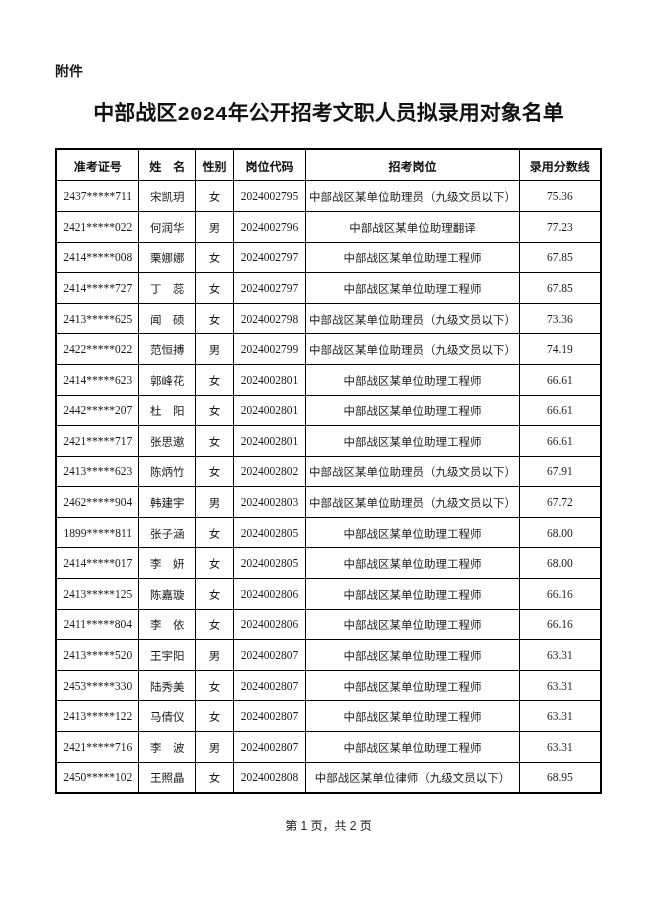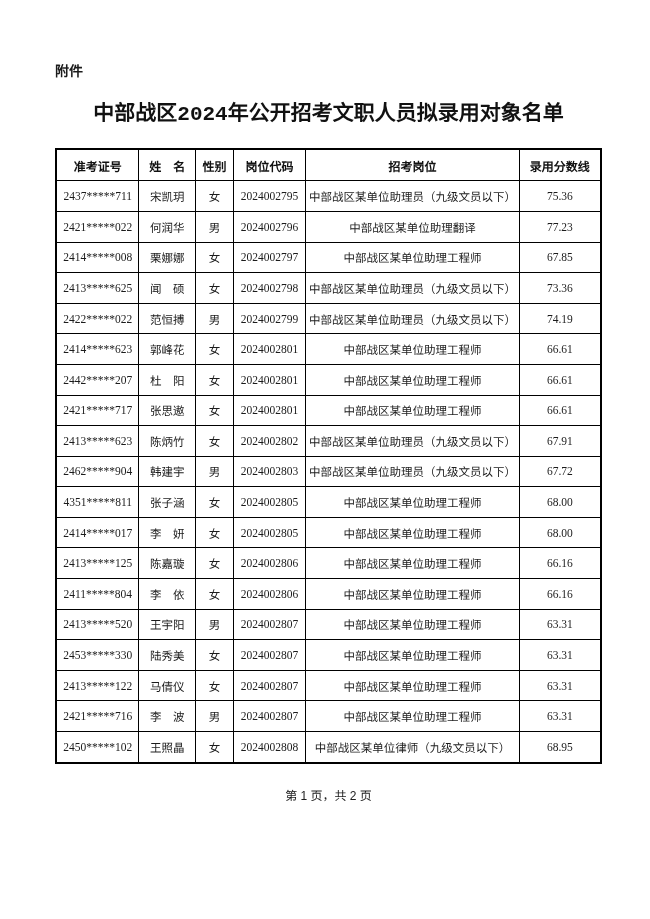--- a/index.html
+++ b/index.html
@@ -122,20 +122,28 @@
         </tr>
         <tr>
           <td>2414*****008</td>
           <td>栗娜娜</td>
           <td>女</td>
           <td>2024002797</td>
           <td>中部战区某单位助理工程师</td>
           <td>67.85</td>
         </tr>
         <tr>
+          <td>2414*****727</td>
+          <td>丁　蕊</td>
+          <td>女</td>
+          <td>2024002797</td>
+          <td>中部战区某单位助理工程师</td>
+          <td>67.85</td>
+        </tr>
+        <tr>
           <td>2413*****625</td>
           <td>闻　硕</td>
           <td>女</td>
           <td>2024002798</td>
           <td>中部战区某单位助理员（九级文员以下）</td>
           <td>73.36</td>
         </tr>
         <tr>
           <td>2422*****022</td>
           <td>范恒搏</td>
@@ -178,21 +186,21 @@
         </tr>
         <tr>
           <td>2462*****904</td>
           <td>韩建宇</td>
           <td>男</td>
           <td>2024002803</td>
           <td>中部战区某单位助理员（九级文员以下）</td>
           <td>67.72</td>
         </tr>
         <tr>
-          <td>4351*****811</td>
+          <td>1899*****811</td>
           <td>张子涵</td>
           <td>女</td>
           <td>2024002805</td>
           <td>中部战区某单位助理工程师</td>
           <td>68.00</td>
         </tr>
         <tr>
           <td>2414*****017</td>
           <td>李　妍</td>
           <td>女</td>

